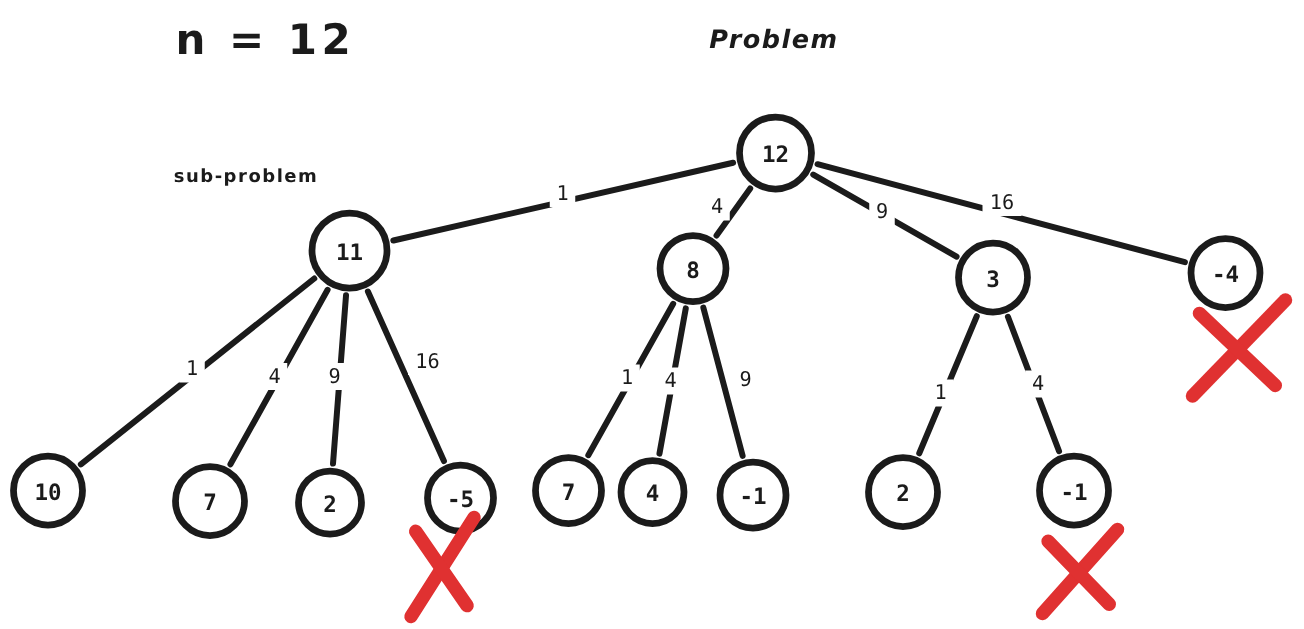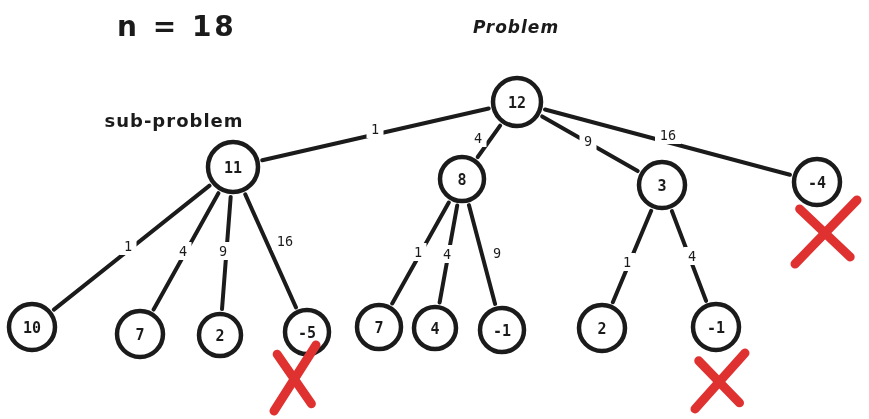--- a/index.html
+++ b/index.html
@@ -24,23 +24,23 @@
     letter-spacing: 3px;
   }
   .problem-label {
     left: 516px; top: 17px;
     transform: translateX(-50%);
     font-size: 17px;
     letter-spacing: 1px;
     font-style: italic;
   }
   .subproblem-label {
-    left: 174px; top: 110px;
+    left: 164px; top: 110px;
     transform: translateX(-50%);
-    font-size: 18px;
+    font-size: 12px;
     letter-spacing: 1px;
   }
   svg { position: absolute; left: 0; top: 0; }
   .node-label {
     font-family: "DejaVu Sans Mono", monospace;
     font-size: 15px;
     font-weight: 700;
   }
   .edge-label {
     font-family: "DejaVu Sans Mono", monospace;
@@ -126,16 +126,16 @@
       </g>
       <g>
         <line x1="695" y1="409" x2="745" y2="353" stroke="#e03131" stroke-width="9" stroke-linecap="round"></line>
         <line x1="698.75" y1="360.84" x2="739.5" y2="402.84" stroke="#e03131" stroke-width="9" stroke-linecap="round"></line>
       </g>
       <g>
         <line x1="795" y1="264" x2="857" y2="200" stroke="#e03131" stroke-width="9" stroke-linecap="round"></line>
         <line x1="799.65" y1="208.96" x2="850.18" y2="256.96" stroke="#e03131" stroke-width="9" stroke-linecap="round"></line>
       </g>
     </svg>
-  <div class="annotation n-equation">n = 18</div>
+  <div class="annotation n-equation">n = 12</div>
   <div class="annotation problem-label">Problem</div>
   <div class="annotation subproblem-label">sub-problem</div>
 </div>
 
 </body></html>

